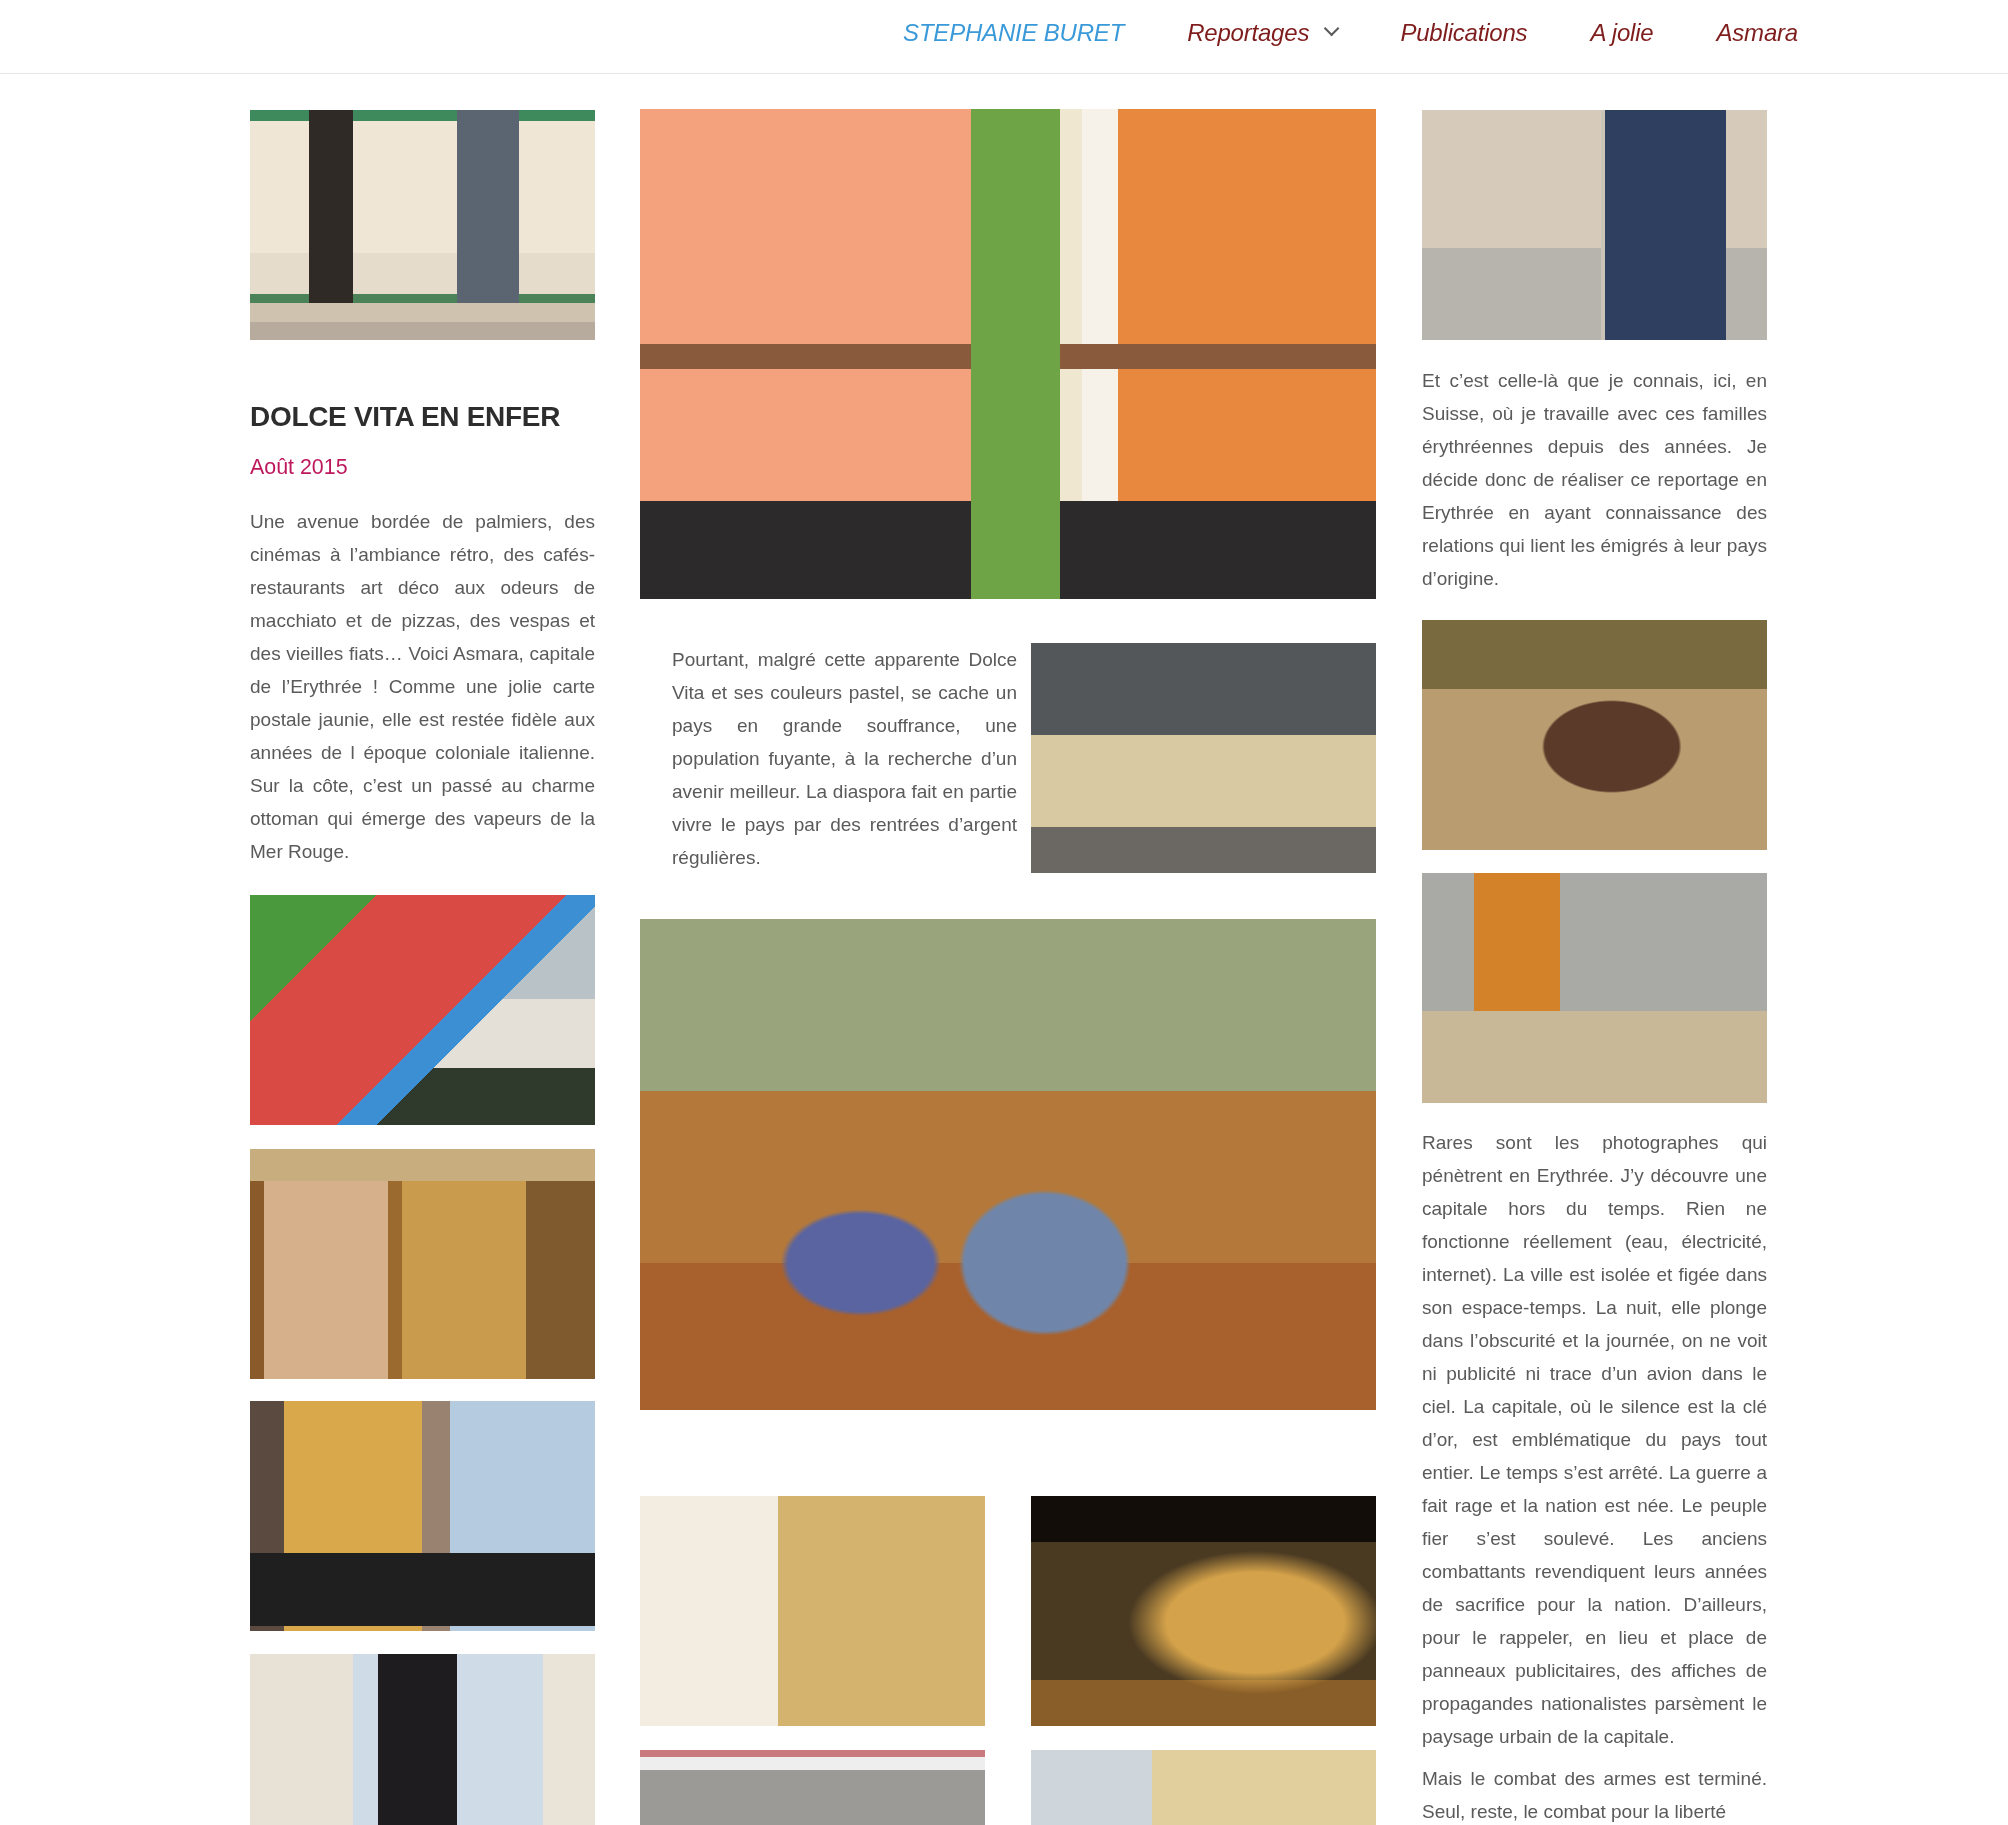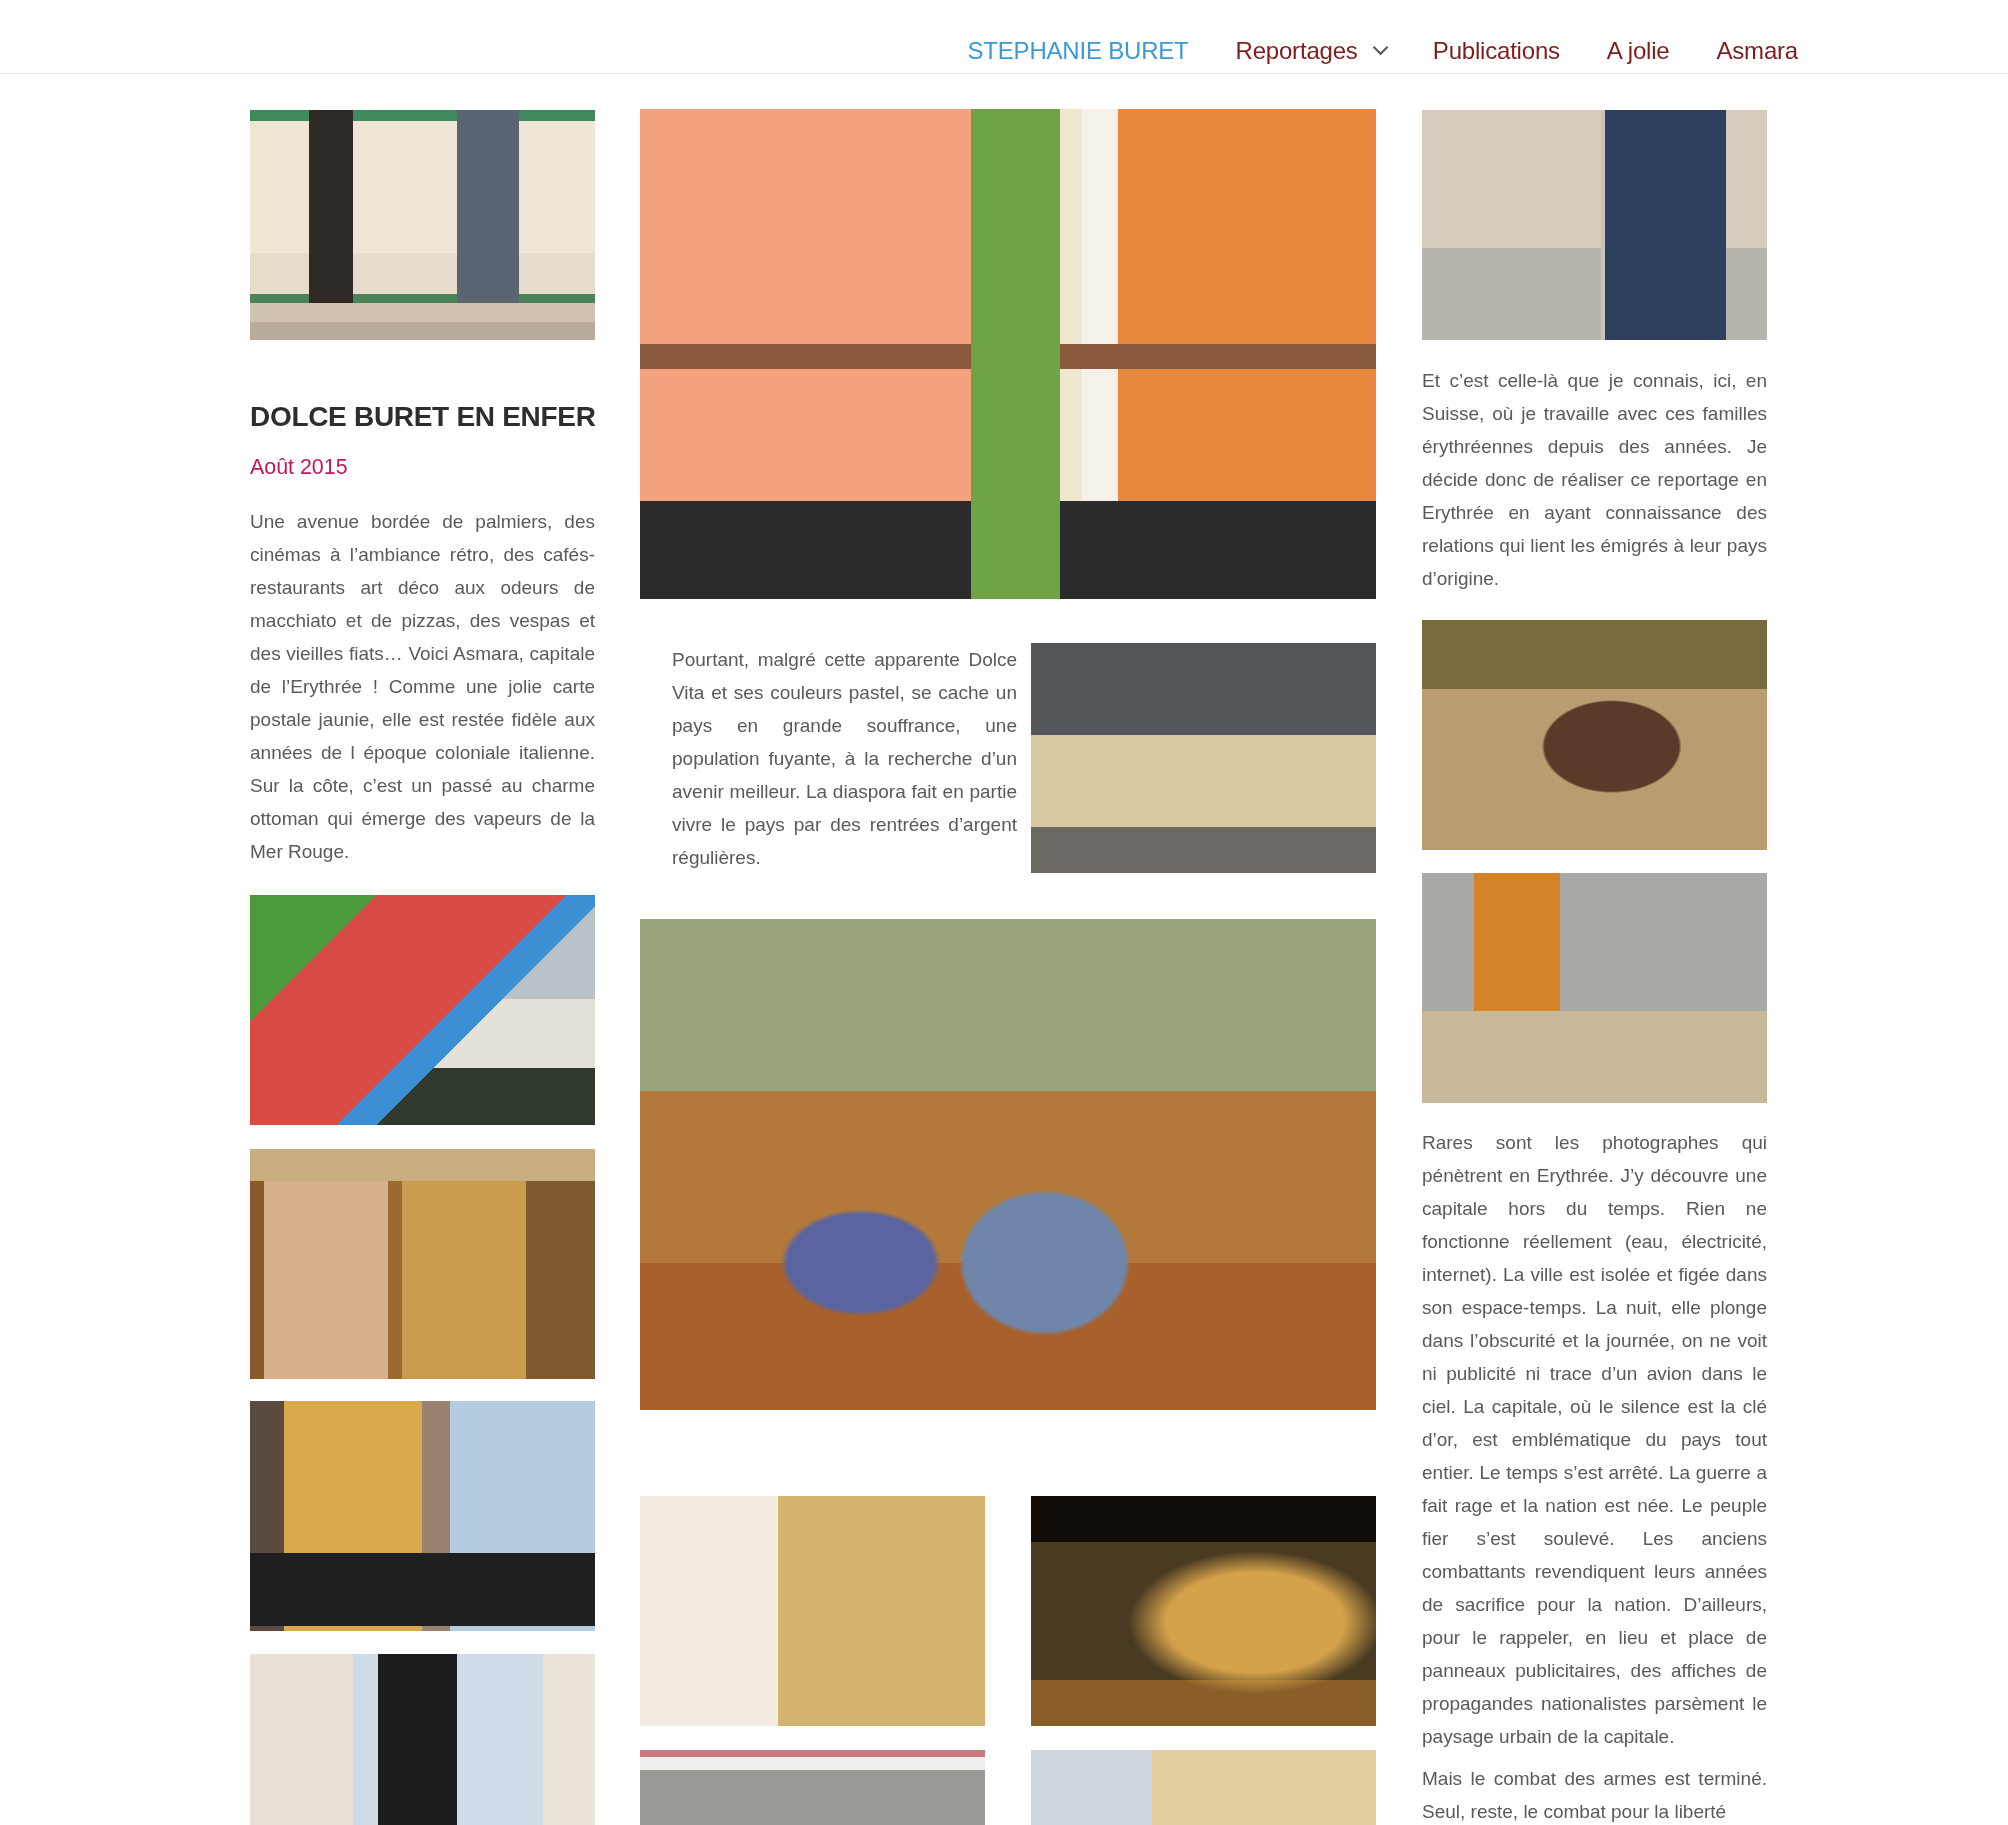--- a/index.html
+++ b/index.html
@@ -1,21 +1,21 @@
 <!DOCTYPE html>
 <html style="font-size:15px"><head>
 <meta charset="utf-8">
 <style>
   * { box-sizing: border-box; margin: 0; padding: 0; }
   html, body { width: 2009px; height: 1825px; overflow: hidden; background: #ffffff; }
   body { font-family: "Liberation Sans", "DejaVu Sans", sans-serif; color: #555; position: relative; }
 
   
   .site-header { position: absolute; left: 0; top: 0; width: 2009px; height: 74px; background: #fff; border-bottom: 1.9px solid #e6e6e6; }
-  .nav { position: absolute; top: 0; right: 211px; height: 65px; display: flex; align-items: flex-end; gap: 0; }
+  .nav { position: absolute; top: 0; right: 211px; height: 65px; display: flex; align-items: center; gap: 16px; font-style: italic; }
   .nav a { text-decoration: none; font-size: 24px; color: #7f1d1d; display: flex; align-items: center; letter-spacing: -0.2px; }
   .nav .brand { color: #3a9ad9; margin-right: 47px; }
   .nav .item { margin-right: 47px; }
   .nav .item:last-child { margin-right: 0; }
   .nav .chev { display: inline-block; width: 11.2px; height: 11.2px; border-right: 2.3px solid #5b5b5b; border-bottom: 2.3px solid #5b5b5b; transform: rotate(45deg); margin-left: 17px; margin-top: -7.5px; }
 
   
   .photo { position: absolute; overflow: hidden; }
 
   .text { position: absolute; font-size: 19px; line-height: 33px; color: #5a5a5a; text-align: justify; text-align-last: left; }
@@ -98,21 +98,21 @@
     <a class="item">Publications</a>
     <a class="item">A jolie</a>
     <a class="item">Asmara</a>
   </nav>
 </header>
 
 <div class="photo p-cinema" style="left:250px; top:110px; width:345px; height:230px;">
   
 </div>
 
-<h1 class="title" style="left:250px; top:401px;">DOLCE BURET EN ENFER</h1>
+<h1 class="title" style="left:250px; top:401px;">DOLCE VITA EN ENFER</h1>
 <div class="subtitle" style="left:250px; top:455px;">Août 2015</div>
 
 <p class="text" style="left:250px; top:505px; width:345px;">Une avenue bordée de palmiers, des cinémas à l’ambiance rétro, des cafés-restaurants art déco aux odeurs de macchiato et de pizzas, des vespas et des vieilles fiats… Voici Asmara, capitale de l’Erythrée ! Comme une jolie carte postale jaunie, elle est restée fidèle aux années de l époque coloniale italienne. Sur la côte, c’est un passé au charme ottoman qui émerge des vapeurs de la Mer Rouge.</p>
 
 <div class="photo p-flag" style="left:250px; top:895px; width:345px; height:230px;">
   
 </div>
 <div class="photo p-pharmacy" style="left:250px; top:1149px; width:345px; height:230px;">
   
 </div>

